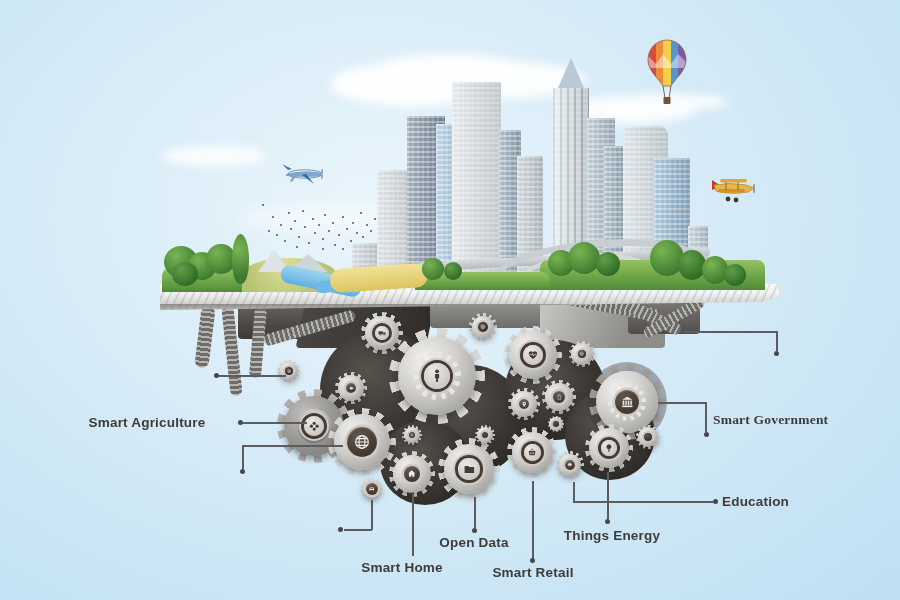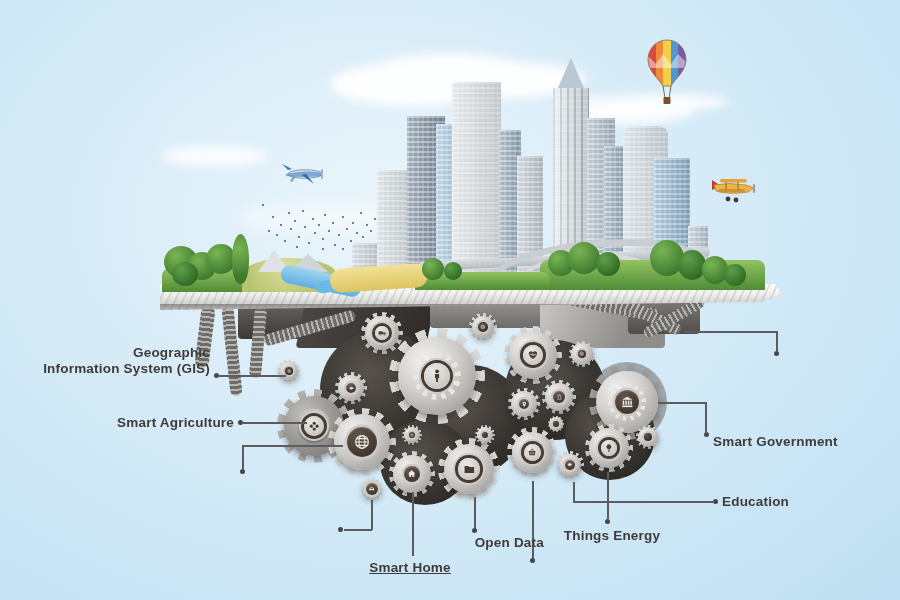--- a/index.html
+++ b/index.html
@@ -432,61 +432,58 @@
       <div class="b"></div>
     <div class="badge"></div>
   </div>
 
   <div class="gear plain" style="left:636px;top:425px;width:24px;height:24px;">
     <div class="t"></div>
       <div class="b"></div>
     <div class="badge"></div>
   </div>
 
-  <div class="lbl rgt" style="left:18px;top:345px;width:192px;">
-    <div>Geographic</div>
-    <div>Information System (GIS)</div>
-  </div>
   <div class="dot" style="left:214px;top:373px;"></div>
   <div class="cl" style="left:219px;top:375px;width:67px;height:1.5px;"></div>
 
-  <div class="lbl rgt" style="left:60px;top:415px;width:174px;">Smart Agriculture</div>
+  <div class="lbl rgt" style="left:60px;top:415px;width:174px;text-align:center;">Smart Agriculture</div>
   <div class="dot" style="left:238px;top:420px;"></div>
   <div class="cl" style="left:243px;top:422px;width:64px;height:1.5px;"></div>
 
   <div class="dot" style="left:240px;top:469px;"></div>
   <div class="cl" style="left:242px;top:446px;width:1.5px;height:23px;"></div>
   <div class="cl" style="left:242px;top:445px;width:101px;height:1.5px;"></div>
 
   <div class="dot" style="left:338px;top:527px;"></div>
   <div class="cl" style="left:344px;top:529px;width:28px;height:1.5px;"></div>
   <div class="cl" style="left:371px;top:500px;width:1.5px;height:30px;"></div>
 
-  <div class="lbl ctr" style="left:340px;top:560px;width:140px;text-decoration:underline;">Smart Home</div>
+  <div class="lbl ctr" style="left:332px;top:560px;width:140px;">Smart Home</div>
   <div class="cl" style="left:412px;top:492px;width:1.5px;height:64px;"></div>
 
-  <div class="lbl ctr" style="left:404px;top:535px;width:140px;text-align:right;">Open Data</div>
+  <div class="lbl ctr" style="left:404px;top:535px;width:140px;">Open Data</div>
   <div class="cl" style="left:474px;top:497px;width:1.5px;height:32px;"></div>
   <div class="dot" style="left:472px;top:528px;"></div>
 
+  <div class="lbl ctr" style="left:463px;top:565px;width:140px;">Smart Retail</div>
   <div class="cl" style="left:532px;top:481px;width:1.5px;height:78px;"></div>
   <div class="dot" style="left:530px;top:558px;"></div>
 
   <div class="lbl ctr" style="left:542px;top:528px;width:140px;">
     <div>Things Energy</div>
   </div>
   <div class="cl" style="left:607px;top:472px;width:1.5px;height:47px;"></div>
   <div class="dot" style="left:605px;top:519px;"></div>
 
   <div class="lbl lft" style="left:722px;top:494px;width:120px;">Education</div>
   <div class="dot" style="left:713px;top:499px;"></div>
   <div class="cl" style="left:573px;top:501px;width:140px;height:1.5px;"></div>
   <div class="cl" style="left:573px;top:482px;width:1.5px;height:20px;"></div>
 
-  <div class="lbl lft" style="left:713px;top:434px;width:160px;">Smart Government</div>
+  <div class="lbl lft" style="left:713px;top:412px;width:160px;font-family:Liberation Serif, serif;">Smart Government</div>
   <div class="dot" style="left:704px;top:432px;"></div>
   <div class="cl" style="left:658px;top:402px;width:48px;height:1.5px;"></div>
   <div class="cl" style="left:705px;top:402px;width:1.5px;height:30px;"></div>
 
   <div class="dot" style="left:774px;top:351px;"></div>
   <div class="cl" style="left:776px;top:332px;width:1.5px;height:20px;"></div>
   <div class="cl" style="left:684px;top:331px;width:94px;height:1.5px;"></div>
 
 </div>
 

